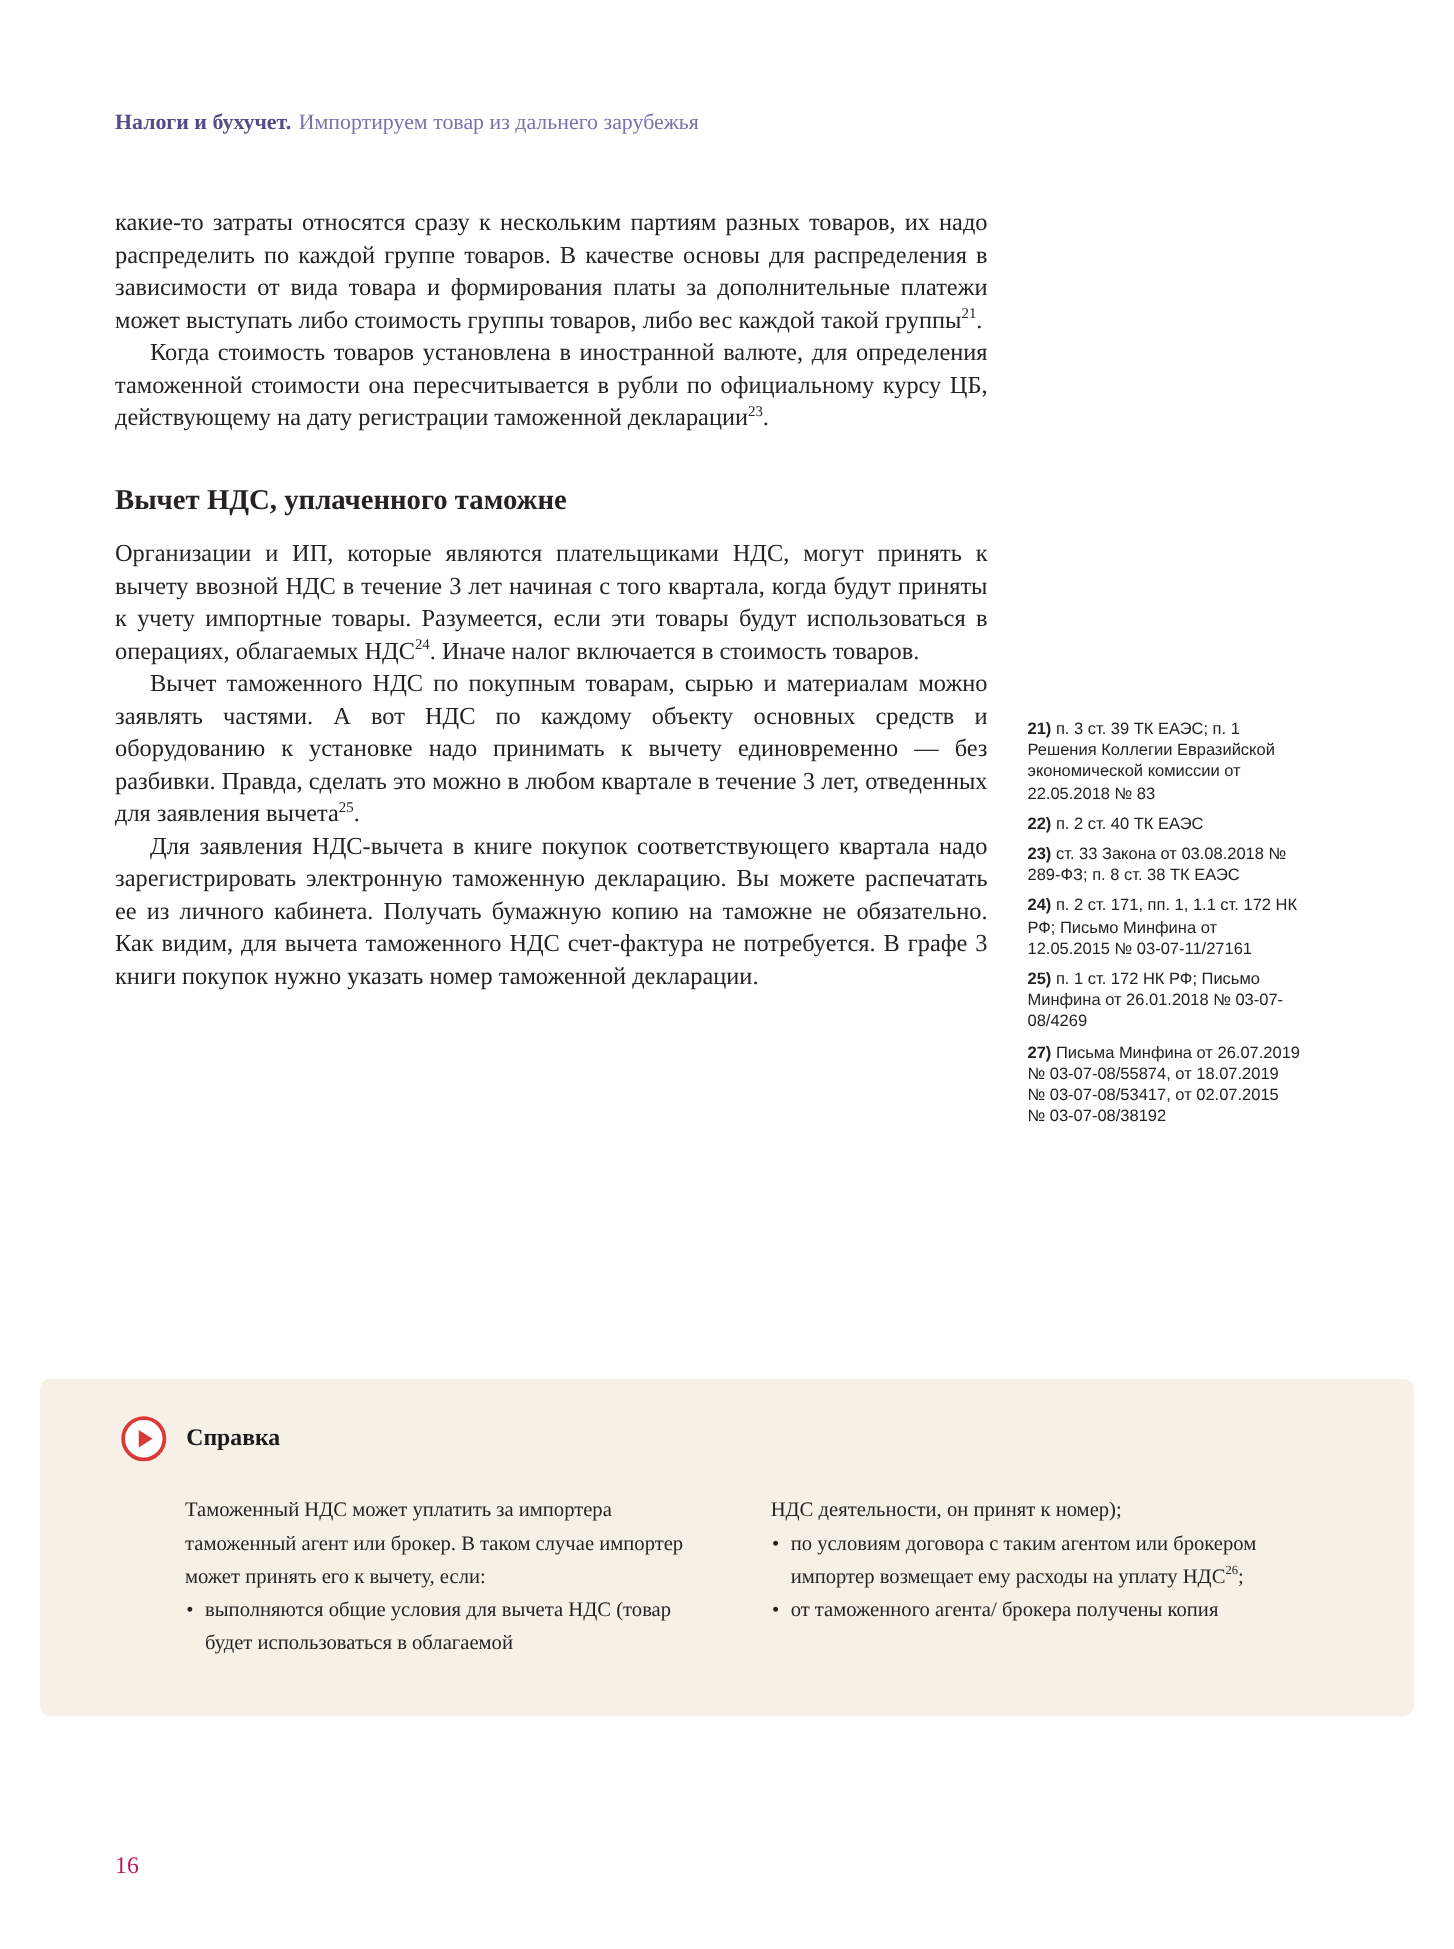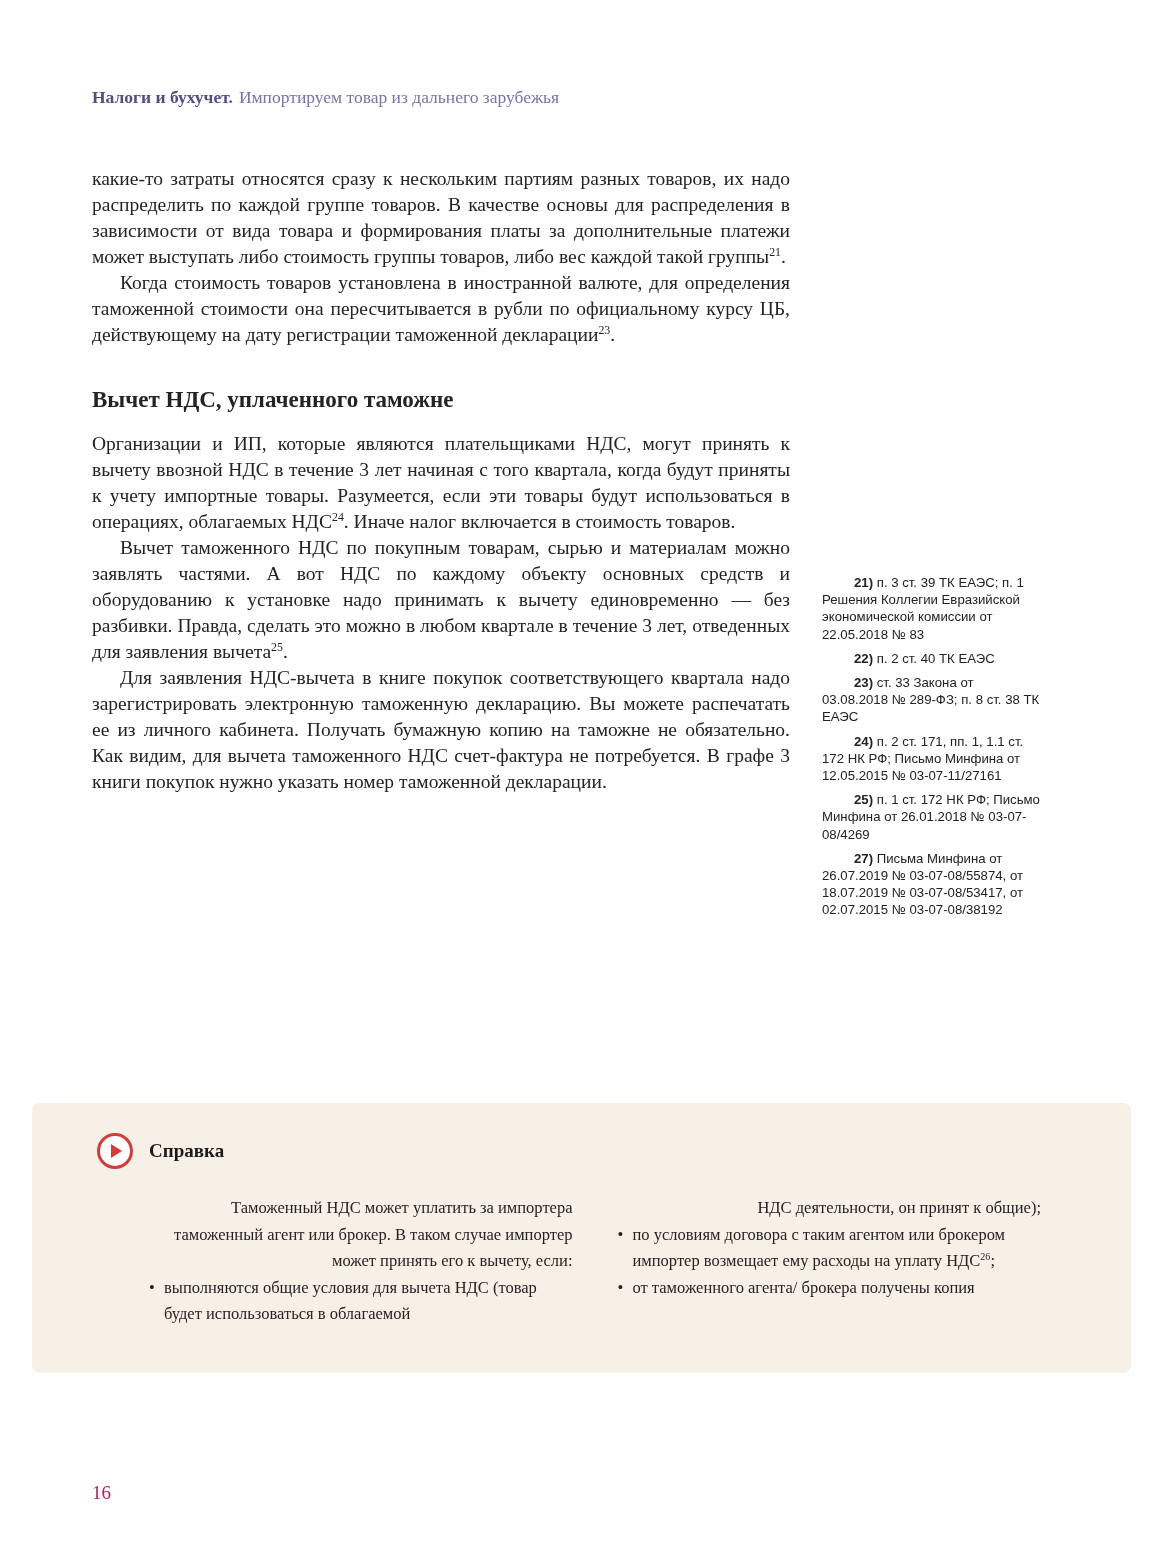--- a/index.html
+++ b/index.html
@@ -38,21 +38,21 @@
     margin:38px 0 17px 0;
   }
 
   
   .fn-col {
     width:218px; margin-top:408px;
     font-family:"Liberation Sans", sans-serif;
     font-size:13.2px; line-height:17.2px; color:#222;
   }
   .fn { margin-bottom:7px; }
-  .fn-num { font-weight:bold;margin-left:32px; }
+  .fn-num { font-weight:bold; }
 
   
   .spravka {
     position:absolute; left:32px; top:1103px;
     width:1099px; height:270px;
     background:#f7f0e7;
     border-radius:8px;
     padding:30px 90px 30px 65px;
   }
   .sp-head { display:flex; align-items:center; }
@@ -70,21 +70,21 @@
   }
   .sp-title {
     margin-left:16px;
     font-size:19px; font-weight:bold; color:#1d1a1b;
   }
   .sp-cols {
     margin-left:51px; margin-top:26px;
     display:flex; gap:44px;
   }
   .sp-col { flex:1 1 0; font-size:16.5px; line-height:26.5px; color:#262224; }
-  .sp-text { text-align:right; }
+  .sp-text { text-align:left; }
   .sp-bullet {
     position:relative; padding-left:16px; text-align:left;
   }
   .sp-bullet::before {
     content:"\2022";
     position:absolute; left:1px; top:0;
   }
 
   
   .page-num {
@@ -145,20 +145,20 @@
         <span class="tri"></span>
       </span>
     <span class="sp-title">Справка</span>
   </div>
   <div class="sp-cols">
     <div class="sp-col">
       <p class="sp-text"><span>Таможенный НДС может уплатить за импортера таможенный агент или брокер. В таком случае импортер может принять его к вычету, если:</span></p>
       <p class="sp-bullet"><span>выполняются общие условия для вычета НДС (товар будет использоваться в облагаемой</span></p>
     </div>
     <div class="sp-col">
-      <p class="sp-text"><span>НДС деятельности, он принят к общие);</span></p>
+      <p class="sp-text"><span>НДС деятельности, он принят к номер);</span></p>
       <p class="sp-bullet"><span>по условиям договора с таким агентом или брокером импортер возмещает ему расходы на уплату НДС</span><sup>26</sup><span>;</span></p>
       <p class="sp-bullet"><span>от таможенного агента/ брокера получены копия</span></p>
     </div>
   </div>
 </section>
 
 <div class="page-num">16</div>
 
 </body></html>

